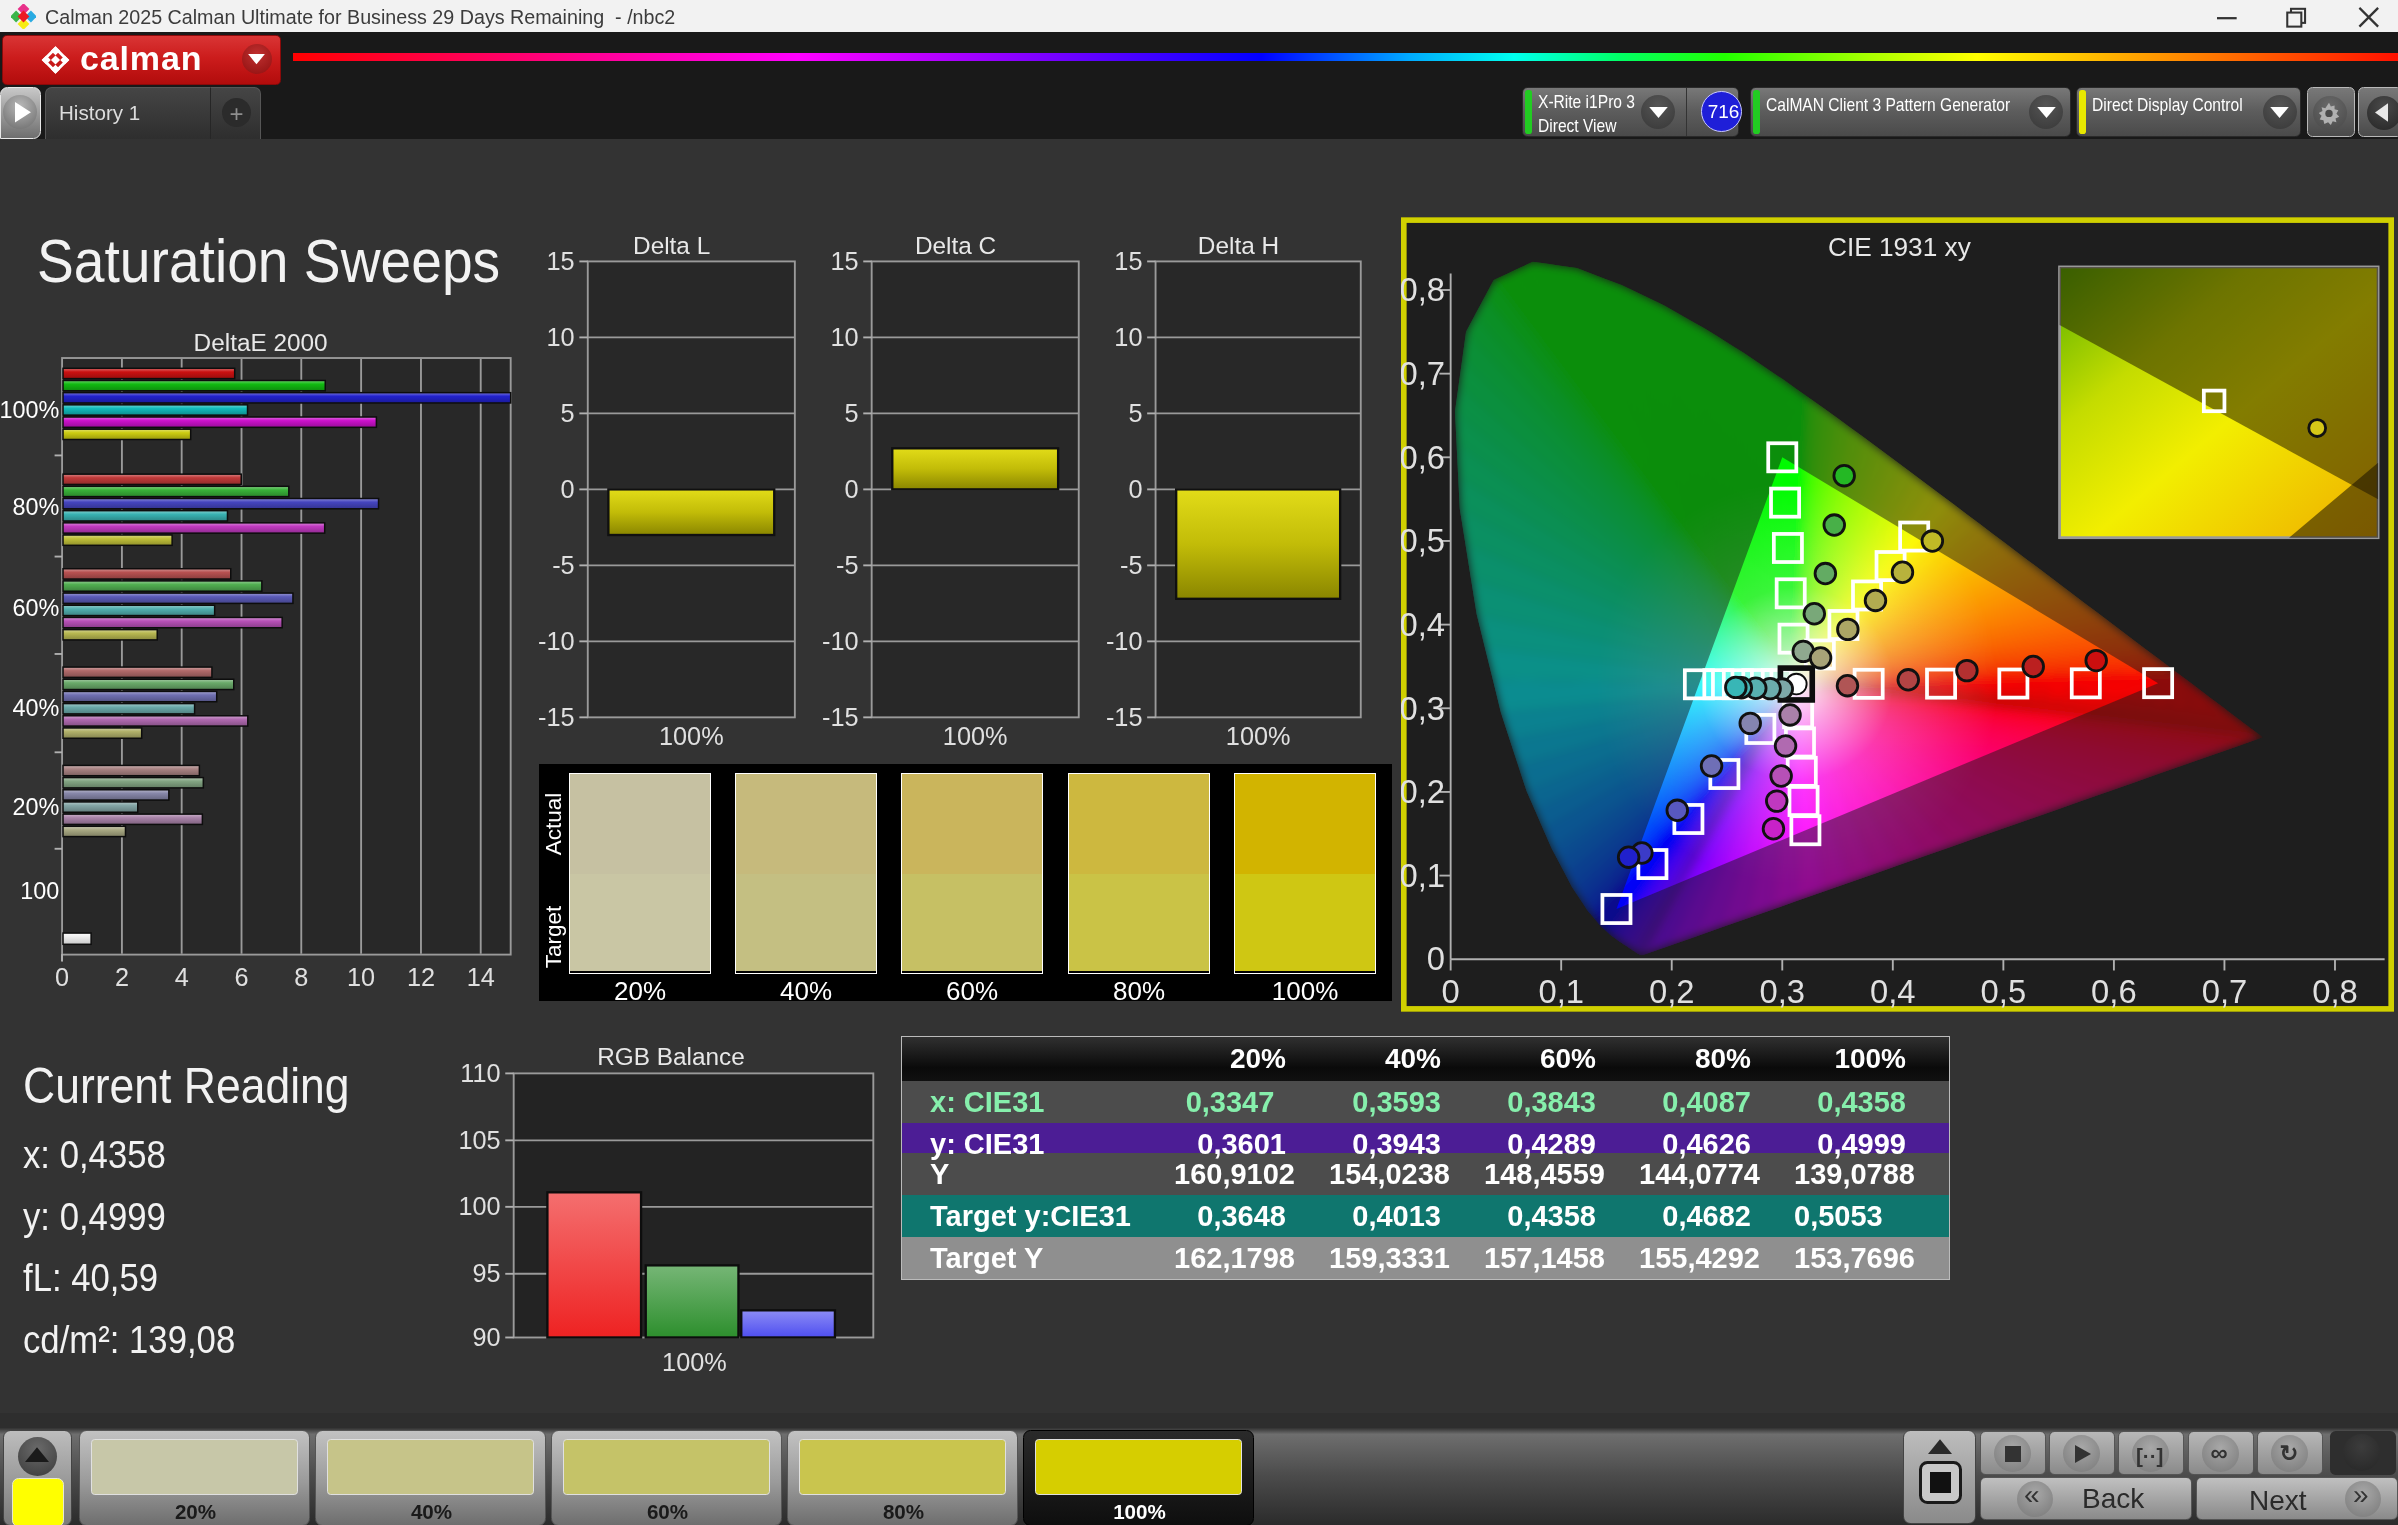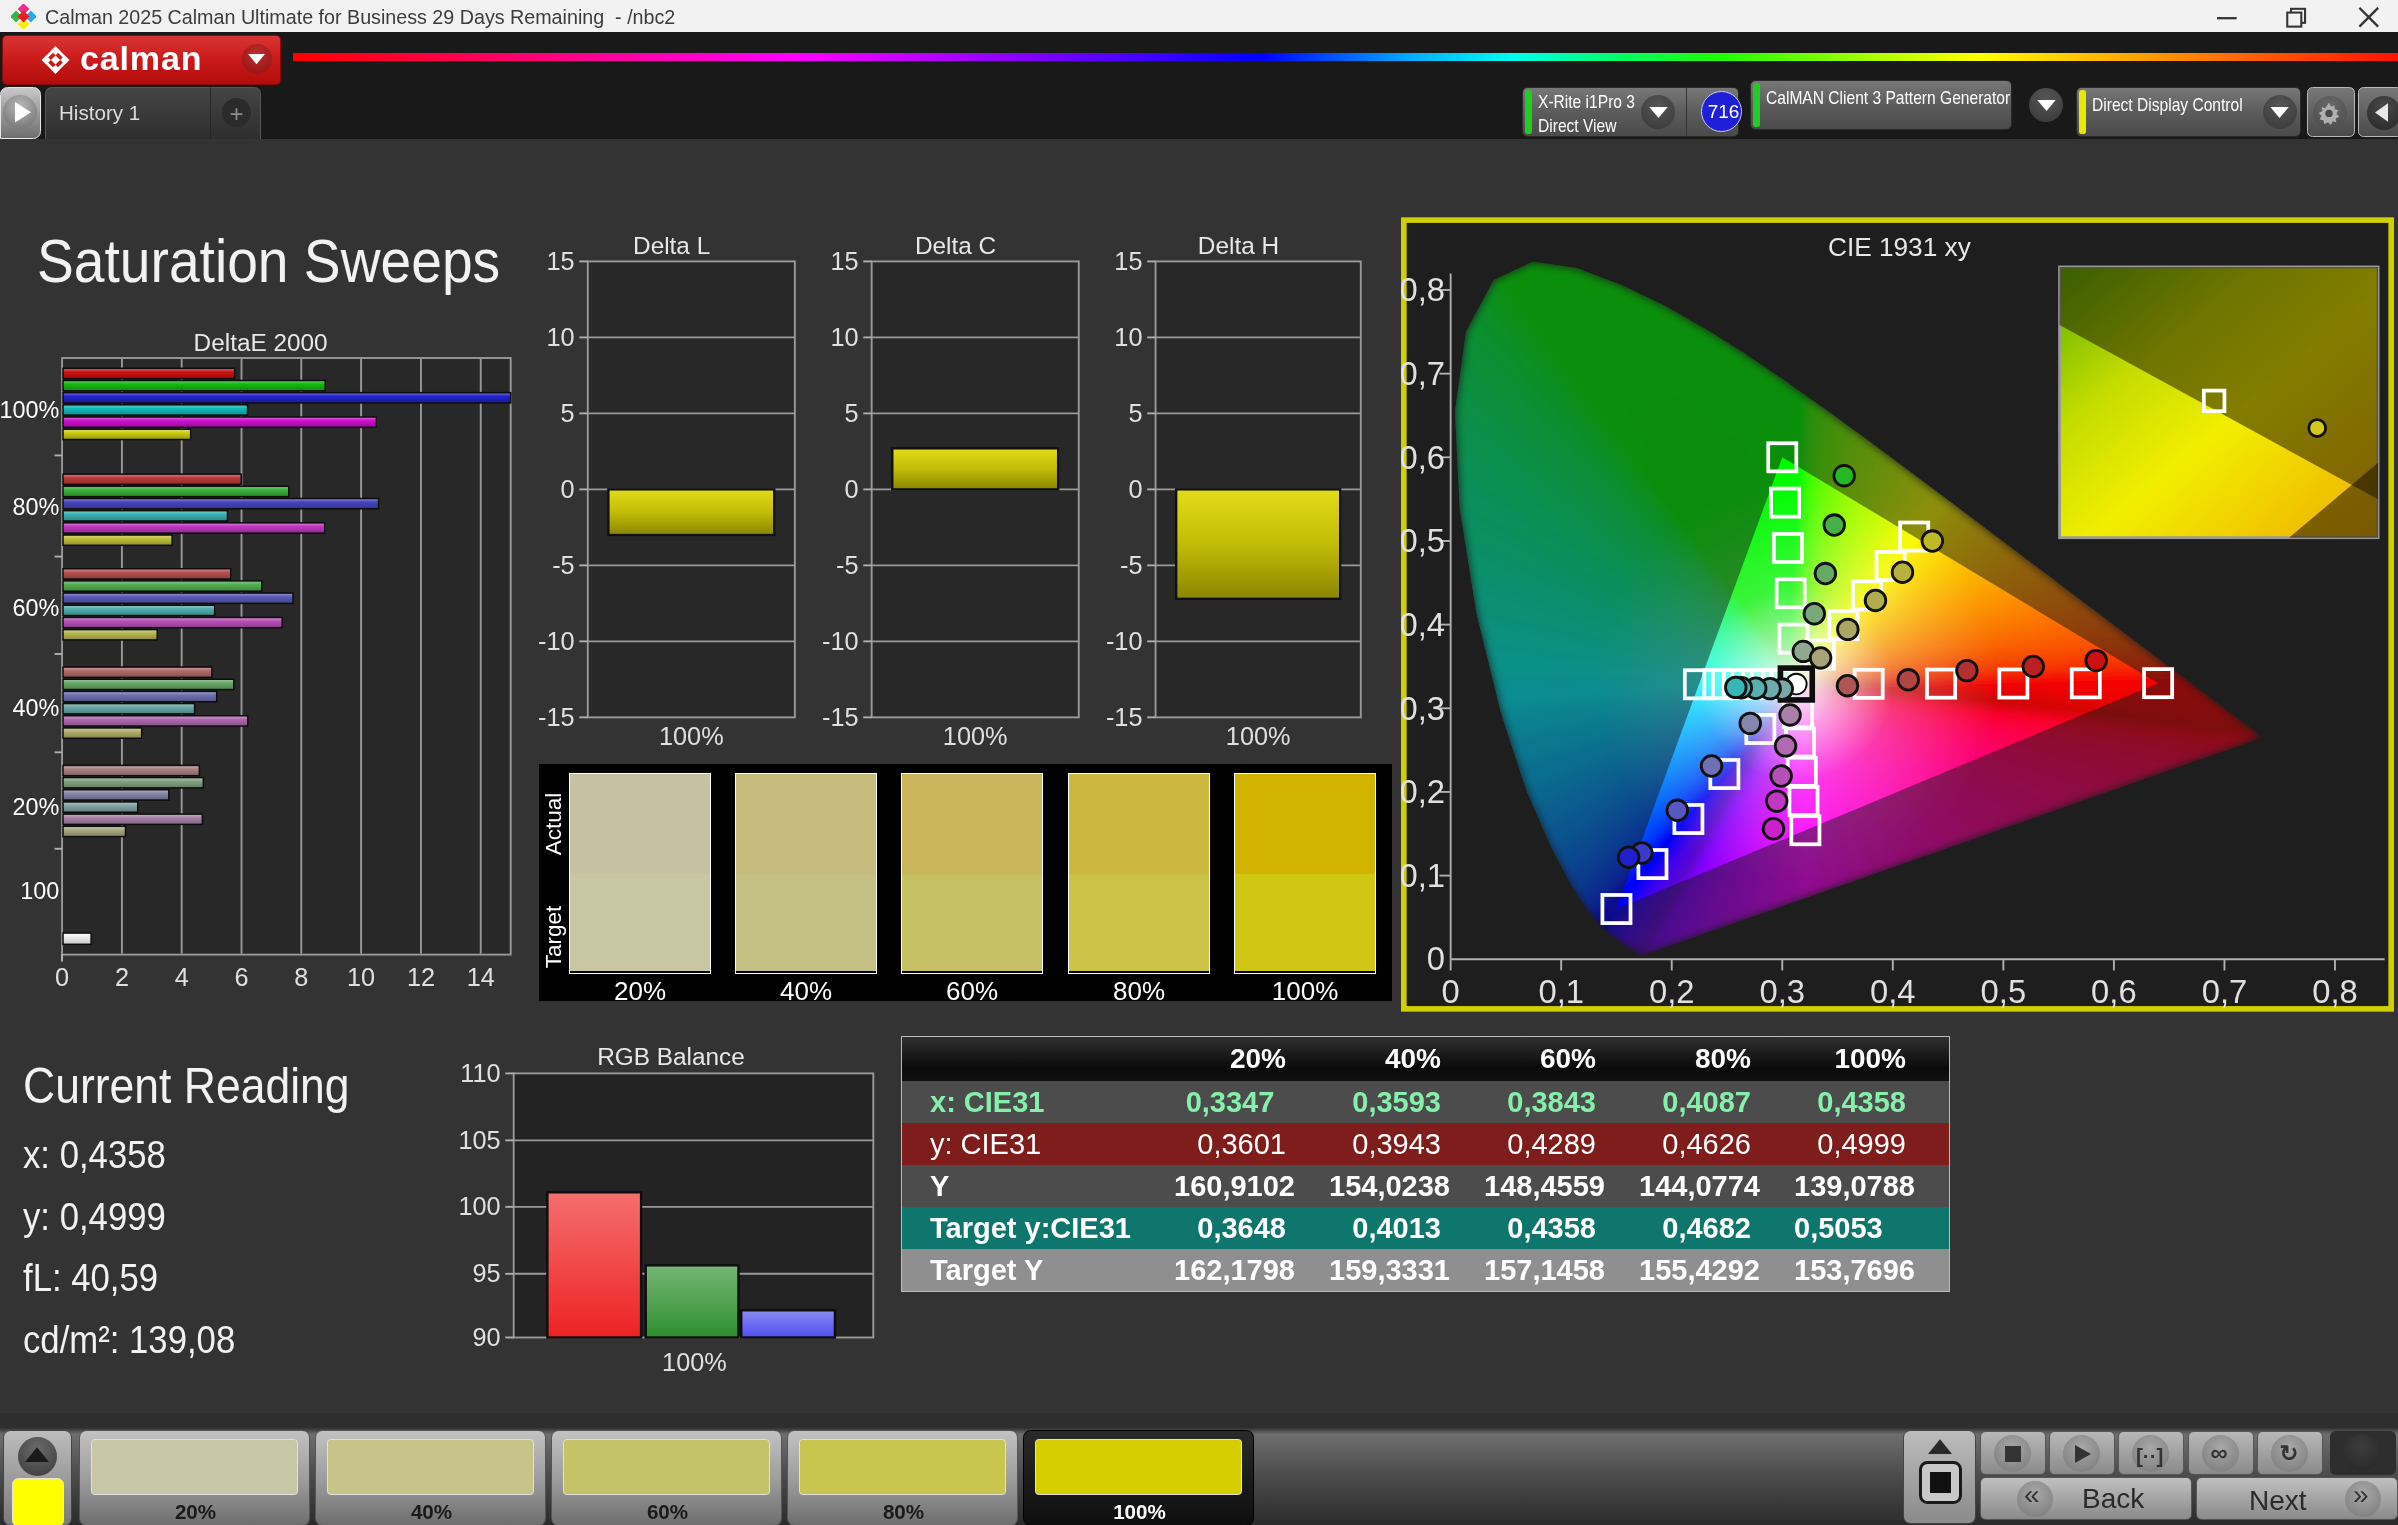--- a/index.html
+++ b/index.html
@@ -61,21 +61,21 @@
 <div class="abs" style="left:15px;top:2.8px;font-size:19px;color:#fff;white-space:nowrap;transform:scaleX(0.82);transform-origin:left top">X-Rite i1Pro 3</div>
 <div class="abs" style="left:15px;top:27px;font-size:19px;color:#fff;white-space:nowrap;transform:scaleX(0.82);transform-origin:left top">Direct View</div>
 <div class="abs" style="left:118px;top:6.6px;width:34px;height:34px;border-radius:50%;background:radial-gradient(circle at 50% 30%,#555555,#383838)"></div>
 <svg class="abs" style="left:126px;top:19px" width="19" height="12" viewBox="0 0 20 13">
       <polygon points="0,0 20,0 10,12" fill="#ffffff"></polygon>
     </svg>
 </div>
 <div class="abs" style="left:1686px;top:88px;width:0.9px;height:48px;background:#333"></div>
 <div class="abs" style="left:1701px;top:91px;width:41px;height:41px;border-radius:50%;background:#1f1fd8;border:1.9px solid #c8c8ff"></div>
 <div class="abs" style="left:1701px;top:101px;width:45px;text-align:center;font-size:19px;color:#fff">716</div>
-<div class="abs" style="left:1750px;top:80px;width:262px;height:50px;background:linear-gradient(180deg,#787878 0%,#5e5e5e 45%,#4a4a4a 100%);border-radius:5.6px;border:0.9px solid #2a2a2a">
+<div class="abs" style="left:1750px;top:87px;width:321px;height:50px;background:linear-gradient(180deg,#787878 0%,#5e5e5e 45%,#4a4a4a 100%);border-radius:5.6px;border:0.9px solid #2a2a2a">
 <div class="abs" style="left:1.9px;top:1.9px;width:7.5px;height:44px;background:#22cc22;border-radius:2.8px"></div>
 <div class="abs" style="left:15px;top:5.6px;font-size:19px;color:#fff;white-space:nowrap;transform:scaleX(0.82);transform-origin:left top">CalMAN Client 3 Pattern Generator</div>
 <div class="abs" style="left:278px;top:6.6px;width:34px;height:34px;border-radius:50%;background:radial-gradient(circle at 50% 30%,#555555,#383838)"></div>
 <svg class="abs" style="left:286px;top:19px" width="19" height="12" viewBox="0 0 20 13">
       <polygon points="0,0 20,0 10,12" fill="#ffffff"></polygon>
     </svg>
 </div>
 <div class="abs" style="left:2076px;top:87px;width:225px;height:50px;background:linear-gradient(180deg,#787878 0%,#5e5e5e 45%,#4a4a4a 100%);border-radius:5.6px;border:0.9px solid #2a2a2a">
 <div class="abs" style="left:1.9px;top:1.9px;width:7.5px;height:44px;background:#e8e800;border-radius:2.8px"></div>
 <div class="abs" style="left:15px;top:5.6px;font-size:19px;color:#fff;white-space:nowrap;transform:scaleX(0.82);transform-origin:left top">Direct Display Control</div>
@@ -806,21 +806,21 @@
 <div style="width:155px;text-align:right;padding-right:43px;box-sizing:border-box">100%</div>
 </div>
 <div style="display:flex;height:42px;background:#4c4c4c;color:#86efac;font-weight:bold;font-size:29px;line-height:42px">
 <div style="width:272px;padding-left:28px;box-sizing:border-box">x: CIE31</div>
 <div style="width:155px;text-align:center;padding-right:43px;box-sizing:border-box">0,3347</div>
 <div style="width:155px;text-align:right;padding-right:43px;box-sizing:border-box">0,3593</div>
 <div style="width:155px;text-align:right;padding-right:43px;box-sizing:border-box">0,3843</div>
 <div style="width:155px;text-align:right;padding-right:43px;box-sizing:border-box">0,4087</div>
 <div style="width:155px;text-align:right;padding-right:43px;box-sizing:border-box">0,4358</div>
 </div>
-<div style="display:flex;height:42px;background:#7f1d1d;color:#fff;font-weight:normal;font-size:29px;line-height:42px">
+<div style="display:flex;height:30px;background:#4c1d95;color:#fff;font-weight:bold;font-size:29px;line-height:42px">
 <div style="width:272px;padding-left:28px;box-sizing:border-box">y: CIE31</div>
 <div style="width:155px;text-align:right;padding-right:43px;box-sizing:border-box">0,3601</div>
 <div style="width:155px;text-align:right;padding-right:43px;box-sizing:border-box">0,3943</div>
 <div style="width:155px;text-align:right;padding-right:43px;box-sizing:border-box">0,4289</div>
 <div style="width:155px;text-align:right;padding-right:43px;box-sizing:border-box">0,4626</div>
 <div style="width:155px;text-align:right;padding-right:43px;box-sizing:border-box">0,4999</div>
 </div>
 <div style="display:flex;height:42px;background:#4c4c4c;color:#fff;font-weight:bold;font-size:29px;line-height:42px">
 <div style="width:272px;padding-left:28px;box-sizing:border-box">Y</div>
 <div style="width:155px;text-align:right;padding-right:43px;box-sizing:border-box">160,9102</div>

